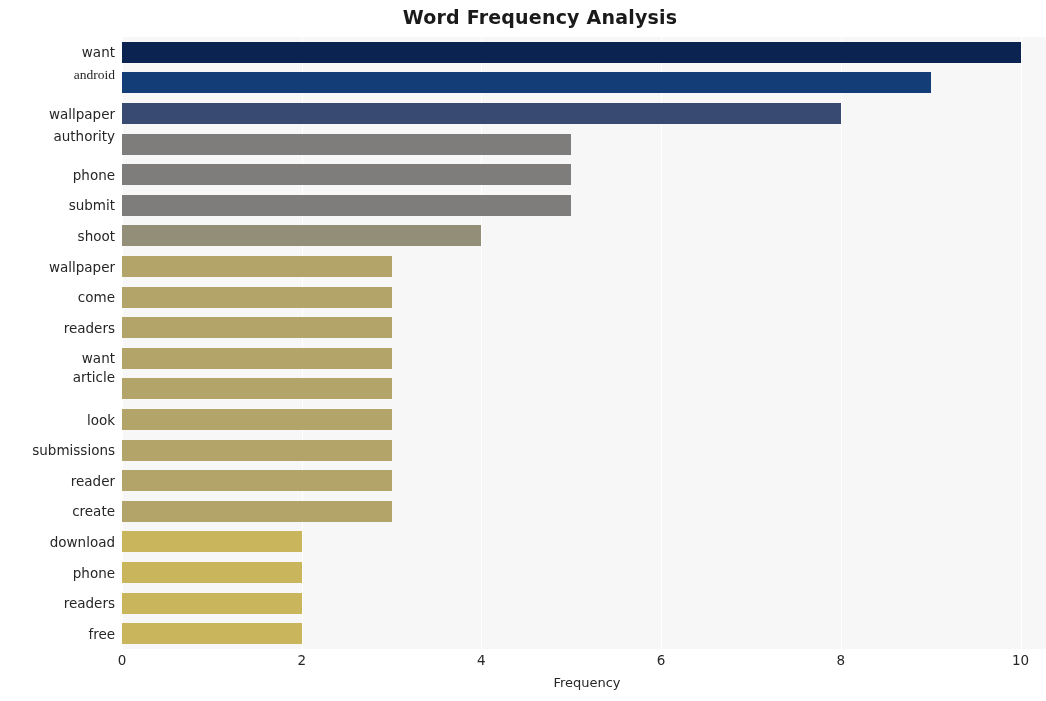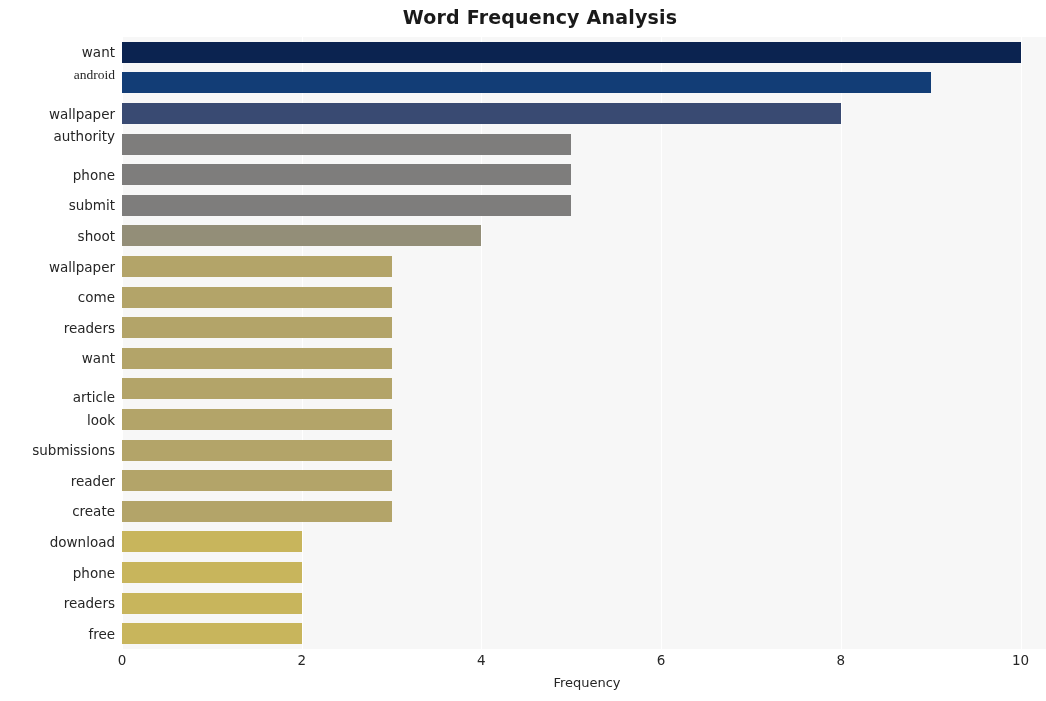--- a/index.html
+++ b/index.html
@@ -155,21 +155,21 @@
       <div class="ylabel" style="top: 31px; font-family: Liberation Serif, serif;">android</div>
       <div class="ylabel" style="top: 69.5px;">wallpaper</div>
       <div class="ylabel" style="top: 92px;">authority</div>
       <div class="ylabel" style="top: 130.7px;">phone</div>
       <div class="ylabel" style="top: 161.3px;">submit</div>
       <div class="ylabel" style="top: 191.9px;">shoot</div>
       <div class="ylabel" style="top: 222.5px;">wallpaper</div>
       <div class="ylabel" style="top: 253.1px;">come</div>
       <div class="ylabel" style="top: 283.7px;">readers</div>
       <div class="ylabel" style="top: 314.3px;">want</div>
-      <div class="ylabel" style="top: 353px;">article</div>
+      <div class="ylabel" style="top: 333px;">article</div>
       <div class="ylabel" style="top: 375.5px;">look</div>
       <div class="ylabel" style="top: 406.1px;">submissions</div>
       <div class="ylabel" style="top: 436.7px;">reader</div>
       <div class="ylabel" style="top: 467.3px;">create</div>
       <div class="ylabel" style="top: 497.9px;">download</div>
       <div class="ylabel" style="top: 528.5px;">phone</div>
       <div class="ylabel" style="top: 559.1px;">readers</div>
       <div class="ylabel" style="top: 589.7px;">free</div>
     </div>
 

